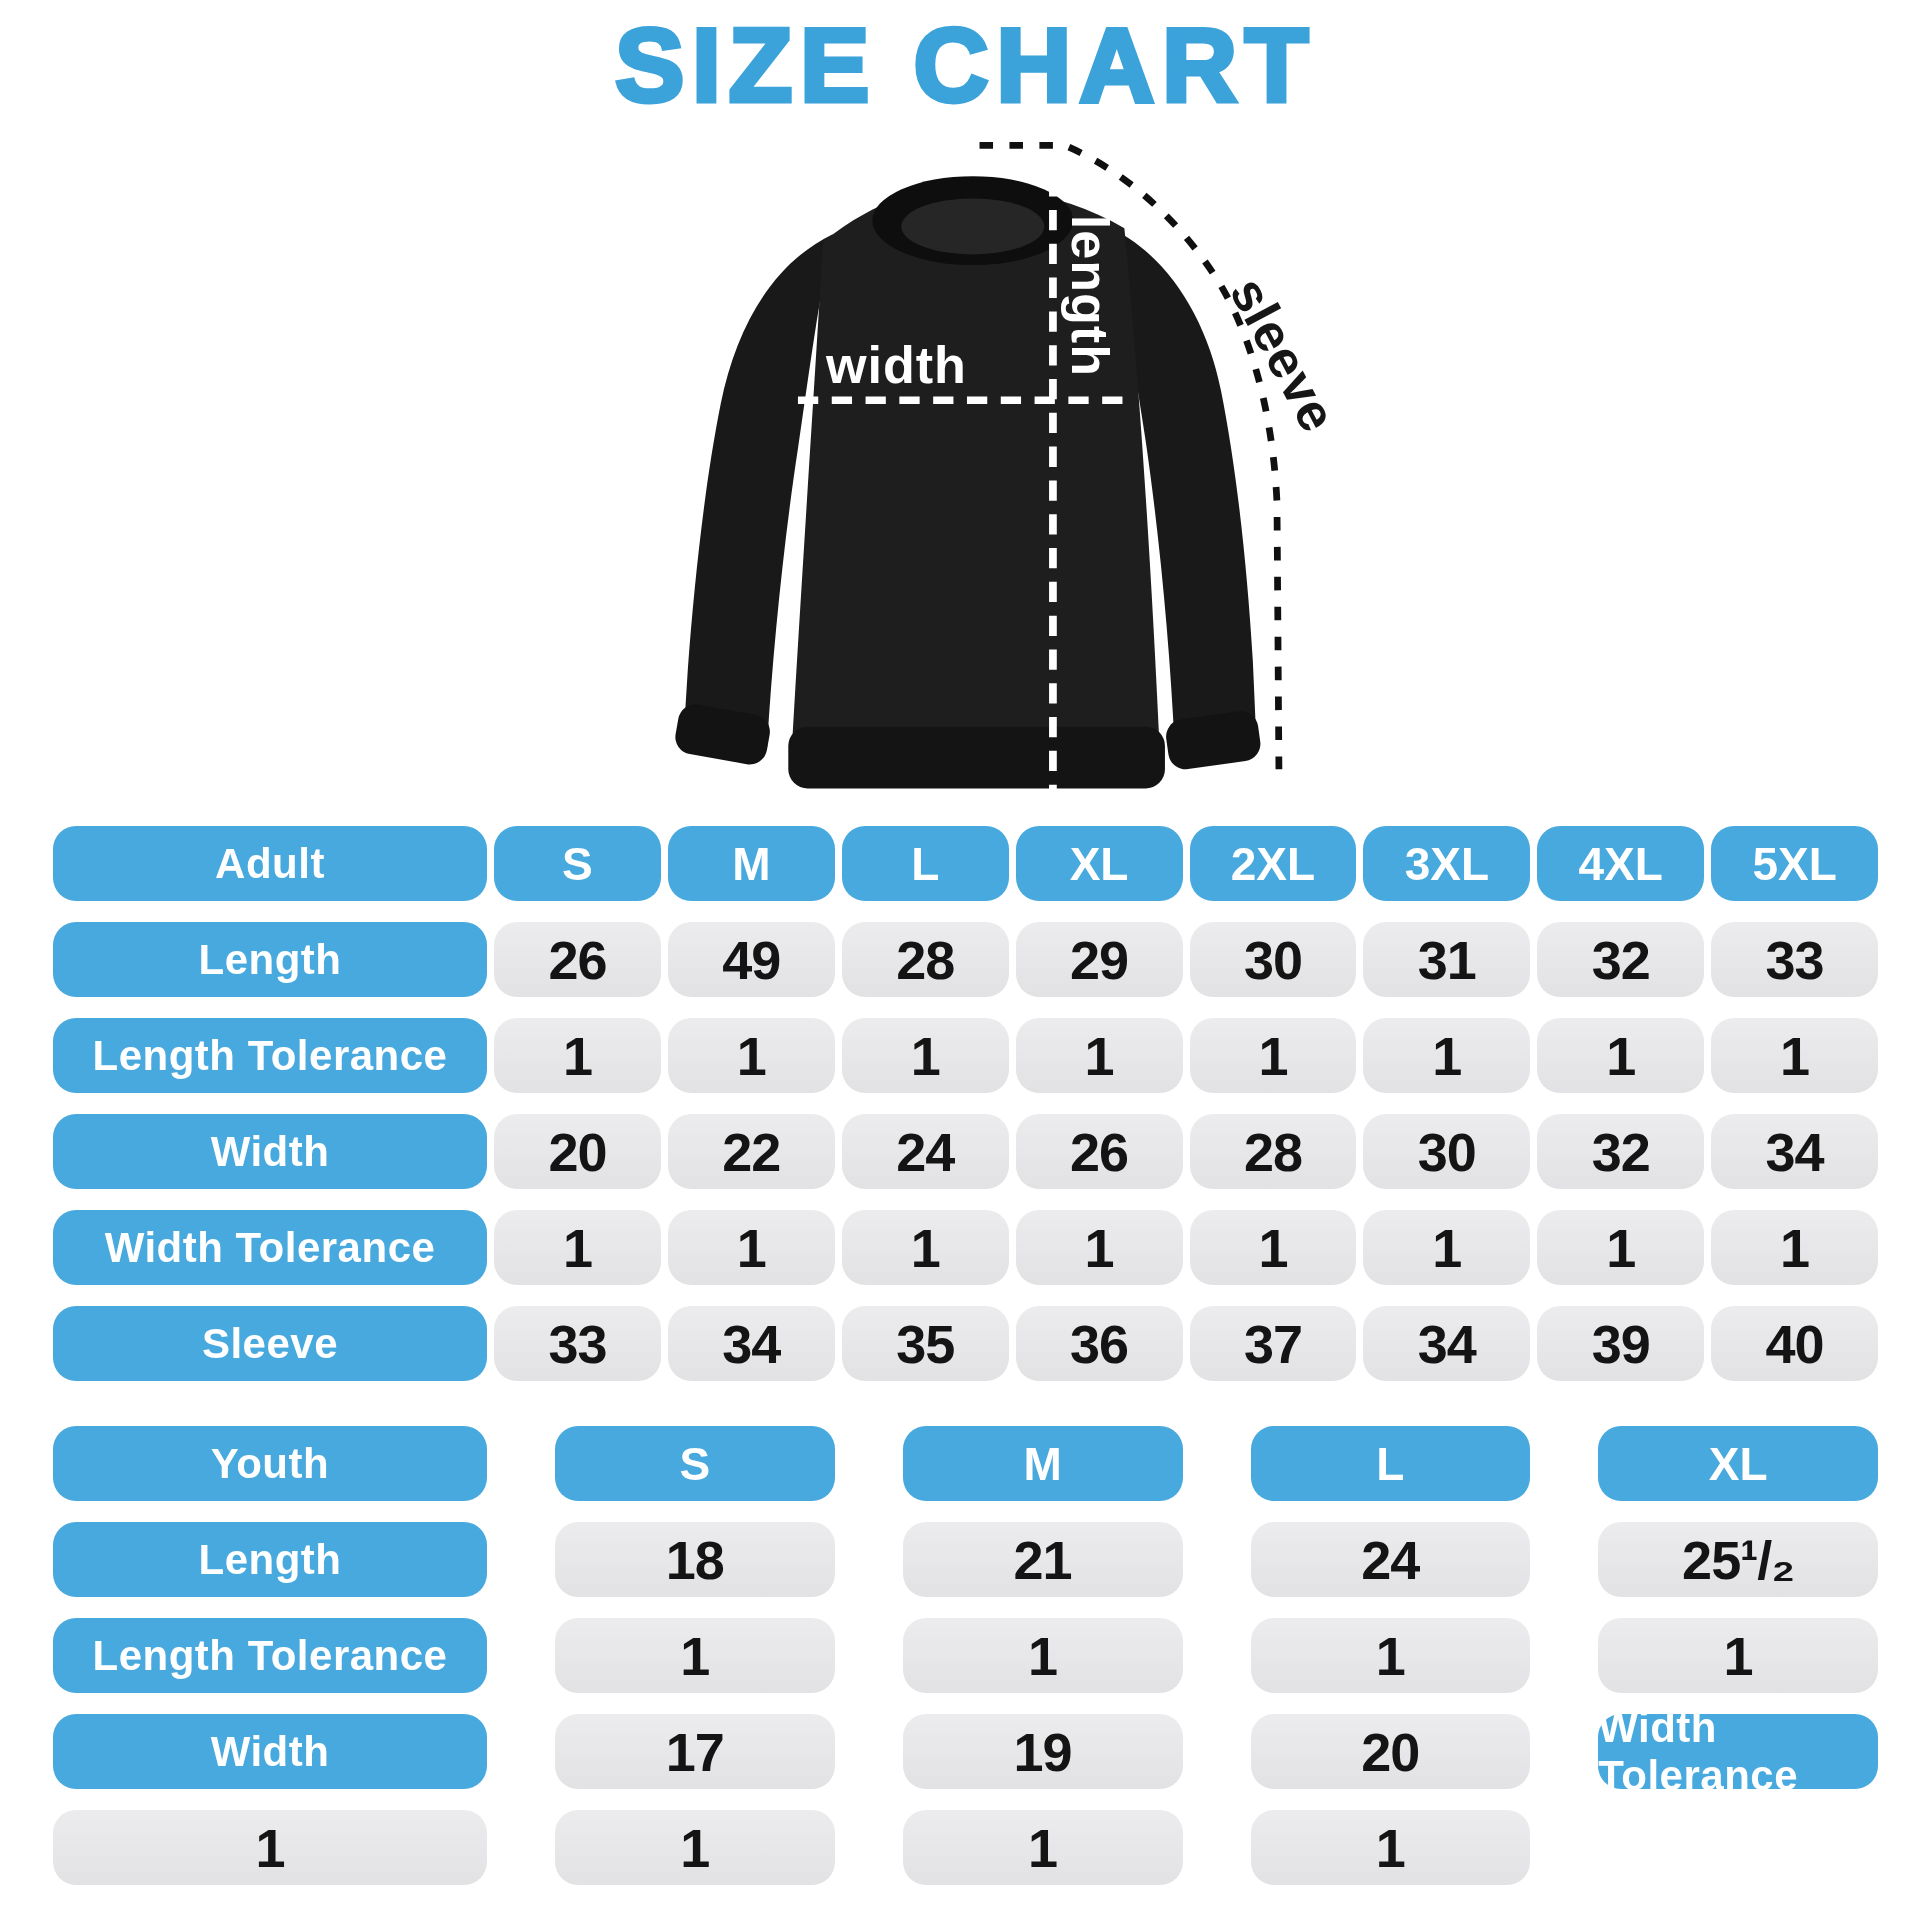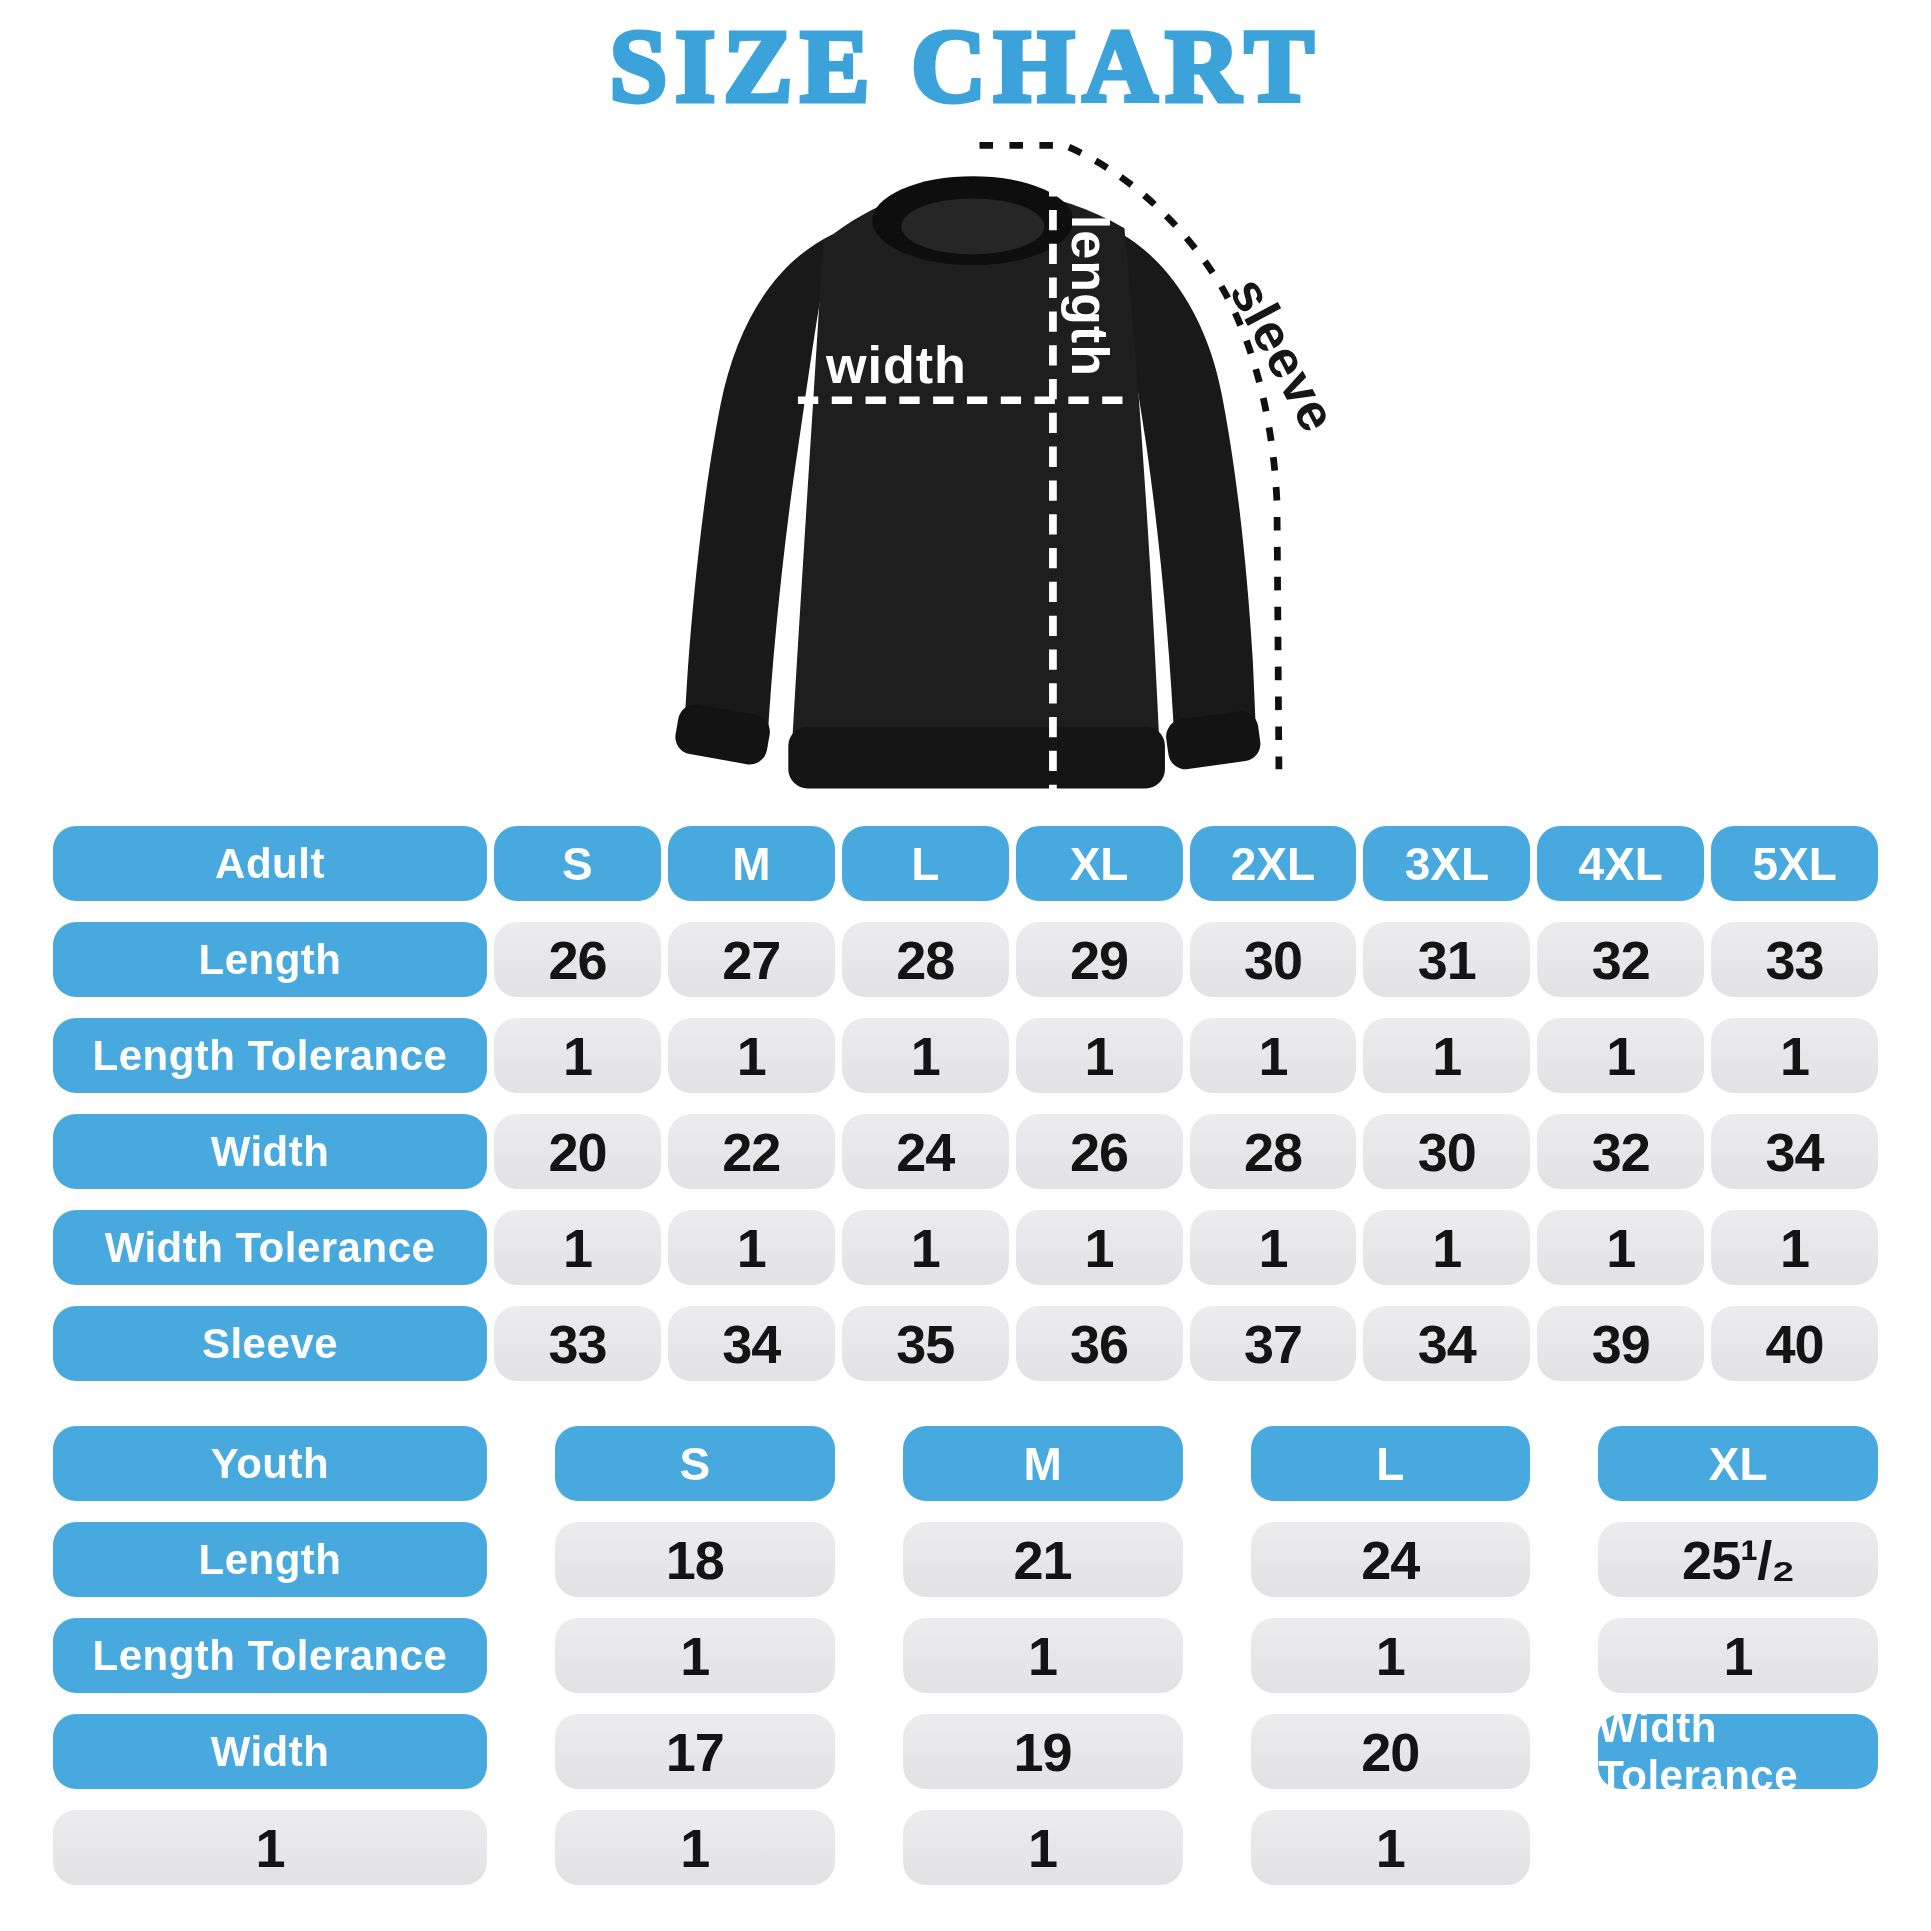--- a/index.html
+++ b/index.html
@@ -5,21 +5,21 @@
   html,body{margin:0;padding:0;}
   body{
     width:1931px;height:1931px;position:relative;overflow:hidden;
     background:#ffffff;
     font-family:"Liberation Sans","DejaVu Sans",sans-serif;
   }
   .title{
     position:absolute;top:5.8px;left:0;width:100%;
     text-align:center;
     font-size:104px;font-weight:700;letter-spacing:7.7px;
-    color:#3BA3DA;font-family:Liberation Serif, serif;-webkit-text-stroke:4.8px #3BA3DA;
+    color:#3BA3DA;-webkit-text-stroke:4.8px #3BA3DA;
   }
   .diagram{position:absolute;left:483px;top:97px;width:966px;height:734px;}
   .svgtxt{font:700 54px "Liberation Sans","DejaVu Sans",sans-serif;letter-spacing:1px;}
 
   .tbl{position:absolute;left:53px;width:1825px;display:grid;row-gap:21px;}
   .tbl.adult{top:826px;grid-template-columns:434px repeat(8,1fr);column-gap:7px;}
   .tbl.youth{top:1426px;grid-template-columns:434px repeat(4,1fr);column-gap:68px;}
   .tbl>div{
     height:75px;display:flex;align-items:center;justify-content:center;
     border-radius:23px;font-weight:700;
@@ -64,21 +64,21 @@
   <div class="pill">M</div>
   <div class="pill">L</div>
   <div class="pill">XL</div>
   <div class="pill">2XL</div>
   <div class="pill">3XL</div>
   <div class="pill">4XL</div>
   <div class="pill">5XL</div>
 
   <div class="pill lbl">Length</div>
   <div class="cell">26</div>
-  <div class="cell">27</div>
+  <div class="cell">49</div>
   <div class="cell">28</div>
   <div class="cell">29</div>
   <div class="cell">30</div>
   <div class="cell">31</div>
   <div class="cell">32</div>
   <div class="cell">33</div>
 
   <div class="pill lbl">Length Tolerance</div>
   <div class="cell">1</div>
   <div class="cell">1</div>

